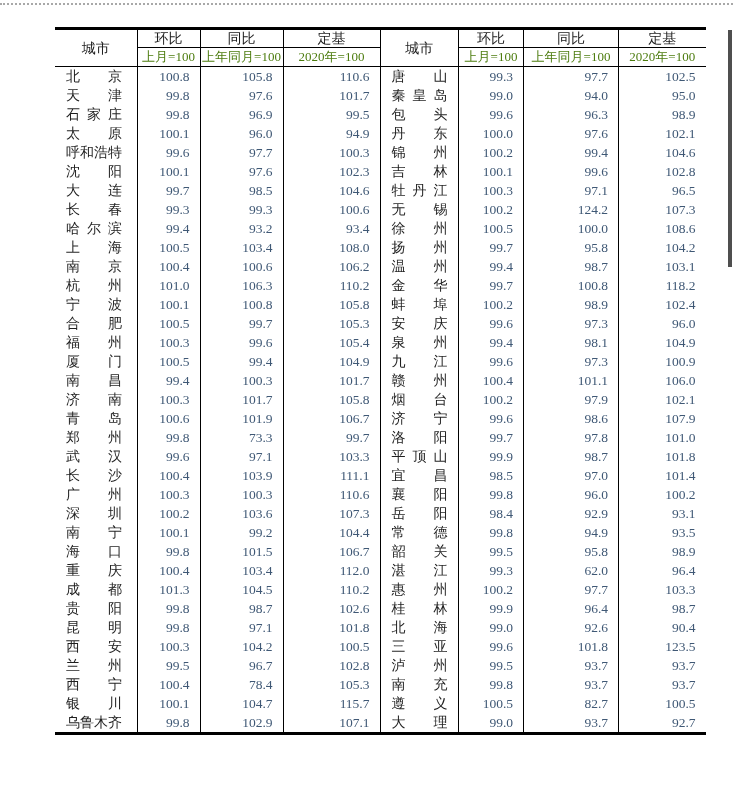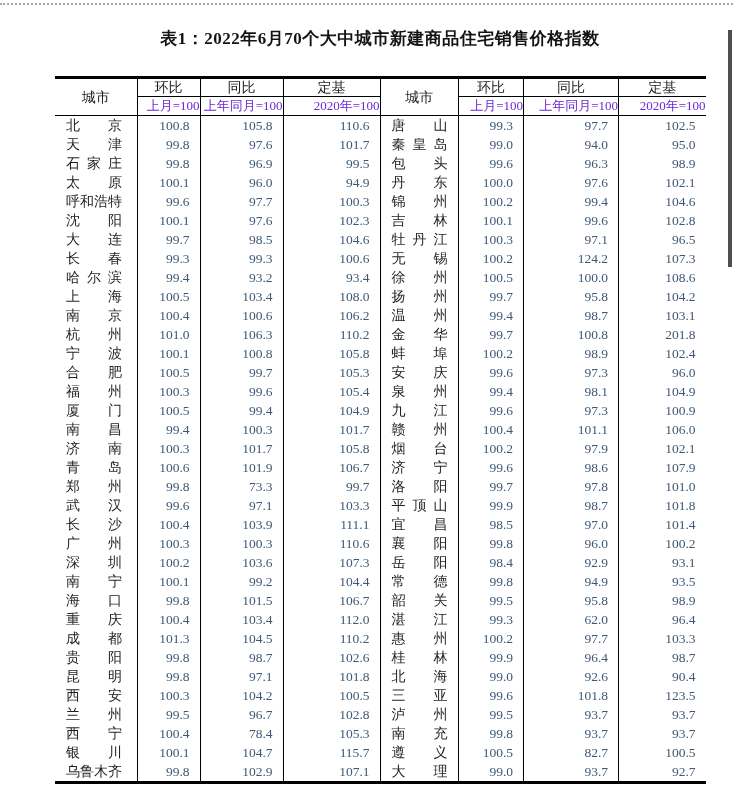--- a/index.html
+++ b/index.html
@@ -55,21 +55,21 @@
   table.t-left  { width: 325px; }
   table.t-right { width: 325px; }
   th, td {
     margin: 0;
     padding: 0;
     font-weight: normal;
     white-space: nowrap;
     overflow: hidden;
   }
   thead tr.h1 th { height: 17px; line-height: 17px; font-size: 14px; color: #1c1c1c; text-align: center; }
-  thead tr.h2 th { height: 18px; line-height: 18px; font-size: 13px; color: #6d28d9; text-align: right; }
+  thead tr.h2 th { height: 18px; line-height: 18px; font-size: 13px; color: #4d7c0f; text-align: center; }
   thead th.city-h { font-size: 14px; vertical-align: middle; }
   tbody td { height: 19px; line-height: 19px; }
   .vr { border-right: 1px solid #000; }
   .hb { border-bottom: 1px solid #000; }
   td.c-city { font-size: 14px; color: #1f1f1f; }
   .city-inner {
     display: block;
     width: 56px;
     margin-left: 11px;
     text-align: justify;
@@ -82,21 +82,20 @@
     color: var(--number-text, #3f5875);
   }
 </style>
 </head>
 <body>
 
 <div class="top-dotted"></div>
 <div class="scroll-thumb"></div>
 
 <div class="page">
-  <h1 class="title">表1：2022年6月70个大中城市新建商品住宅销售价格指数</h1>
 
   <div class="tables">
 
     <table class="t-left">
       <colgroup>
         <col style="width:82px">
           <col style="width:63px">
           <col style="width:83px">
           <col style="width:97px">
       </colgroup>
@@ -552,21 +551,21 @@
             <td class="c-num vr">98.7</td>
             <td class="c-num">103.1</td>
           </tr>
 
           <tr>
             <td class="c-city vr">
               <span class="city-inner">金华</span>
             </td>
             <td class="c-num vr">99.7</td>
             <td class="c-num vr">100.8</td>
-            <td class="c-num">201.8</td>
+            <td class="c-num">118.2</td>
           </tr>
 
           <tr>
             <td class="c-city vr">
               <span class="city-inner">蚌埠</span>
             </td>
             <td class="c-num vr">100.2</td>
             <td class="c-num vr">98.9</td>
             <td class="c-num">102.4</td>
           </tr>

